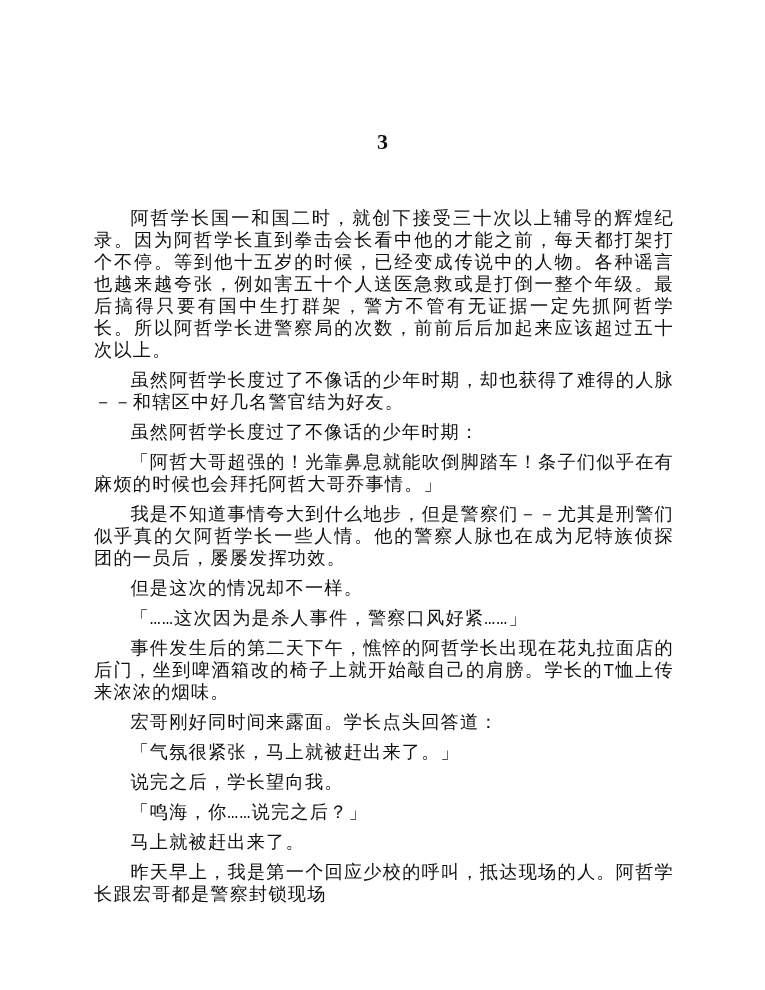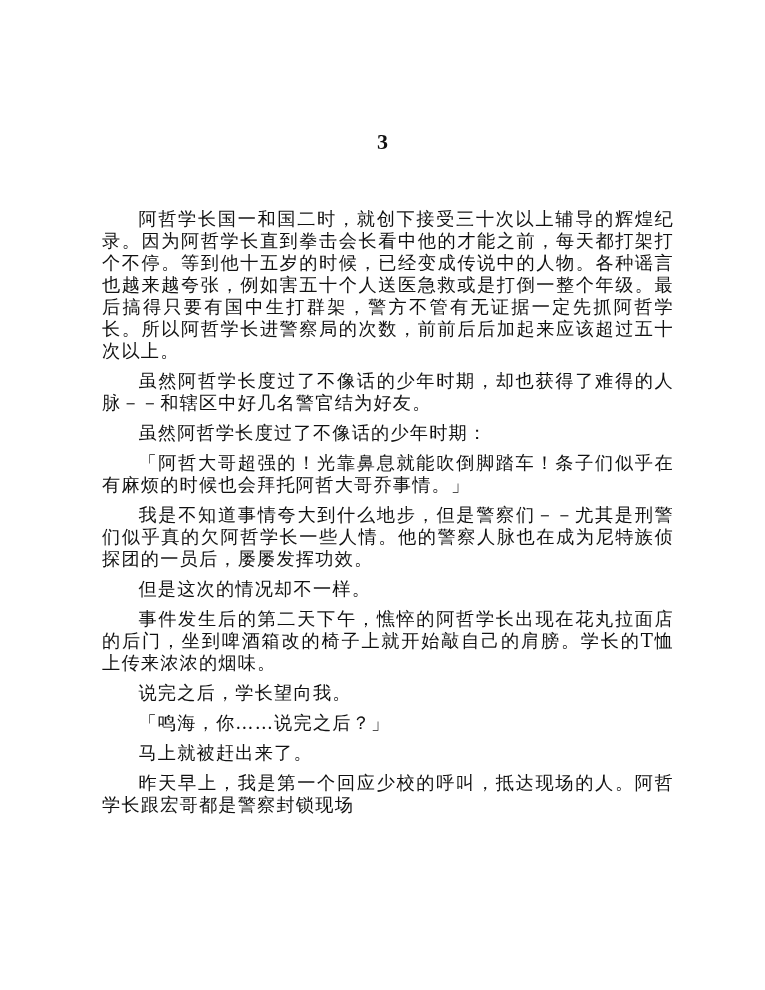--- a/index.html
+++ b/index.html
@@ -26,40 +26,44 @@
       font-size: 22px;
       line-height: 28px;
     }
     .body-text {
       position: absolute;
       top: 208px;
       left: 90px;
       width: 584px;
     }
     .para {
-      margin: 0 0 8px 12px;
+      margin: 0 0 8px 4px;
       font-size: 18.2px;
       line-height: 22px;
       text-indent: 2em;
       text-align: justify;
       letter-spacing: 1.2px;
       word-break: break-all;
+      font-family: Liberation Mono, monospace;
     }
   </style>
 </head>
 <body>
 
 <div>
   <div class="chapter-number">3</div>
   <div class="body-text">
     <p class="para">阿哲学长国一和国二时，就创下接受三十次以上辅导的辉煌纪录。因为阿哲学长直到拳击会长看中他的才能之前，每天都打架打个不停。等到他十五岁的时候，已经变成传说中的人物。各种谣言也越来越夸张，例如害五十个人送医急救或是打倒一整个年级。最后搞得只要有国中生打群架，警方不管有无证据一定先抓阿哲学长。所以阿哲学长进警察局的次数，前前后后加起来应该超过五十次以上。</p>
     <p class="para">虽然阿哲学长度过了不像话的少年时期，却也获得了难得的人脉－－和辖区中好几名警官结为好友。</p>
     <p class="para">虽然阿哲学长度过了不像话的少年时期：</p>
     <p class="para">「阿哲大哥超强的！光靠鼻息就能吹倒脚踏车！条子们似乎在有麻烦的时候也会拜托阿哲大哥乔事情。」</p>
     <p class="para">我是不知道事情夸大到什么地步，但是警察们－－尤其是刑警们似乎真的欠阿哲学长一些人情。他的警察人脉也在成为尼特族侦探团的一员后，屡屡发挥功效。</p>
     <p class="para">但是这次的情况却不一样。</p>
+    <p class="para">「……这次因为是杀人事件，警察口风好紧……」</p>
     <p class="para">事件发生后的第二天下午，憔悴的阿哲学长出现在花丸拉面店的后门，坐到啤酒箱改的椅子上就开始敲自己的肩膀。学长的T恤上传来浓浓的烟味。</p>
+    <p class="para">宏哥刚好同时间来露面。学长点头回答道：</p>
+    <p class="para">「气氛很紧张，马上就被赶出来了。」</p>
     <p class="para">说完之后，学长望向我。</p>
     <p class="para">「鸣海，你……说完之后？」</p>
     <p class="para">马上就被赶出来了。</p>
     <p class="para">昨天早上，我是第一个回应少校的呼叫，抵达现场的人。阿哲学长跟宏哥都是警察封锁现场</p>
   </div>
 </div>
 
 </body></html>

